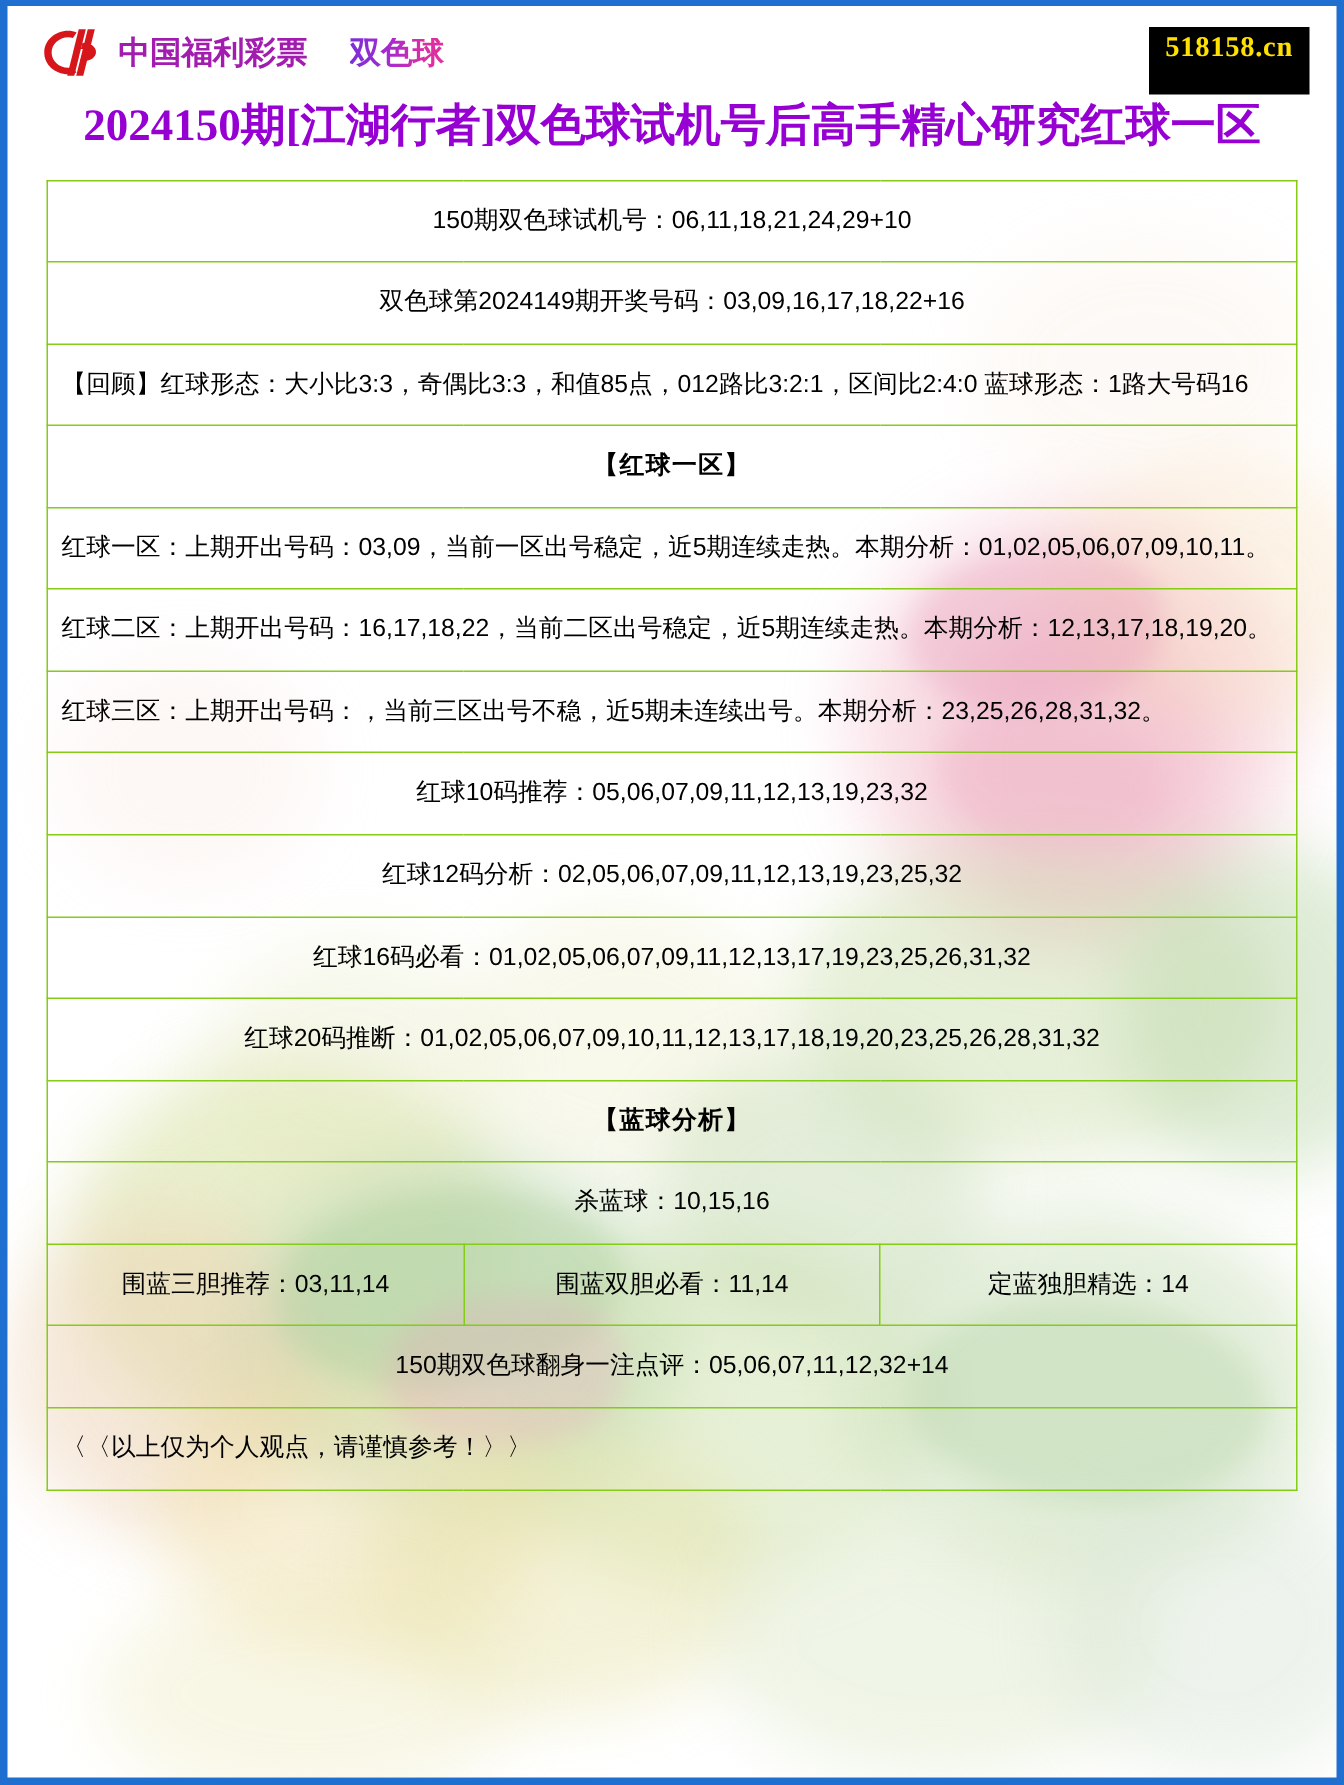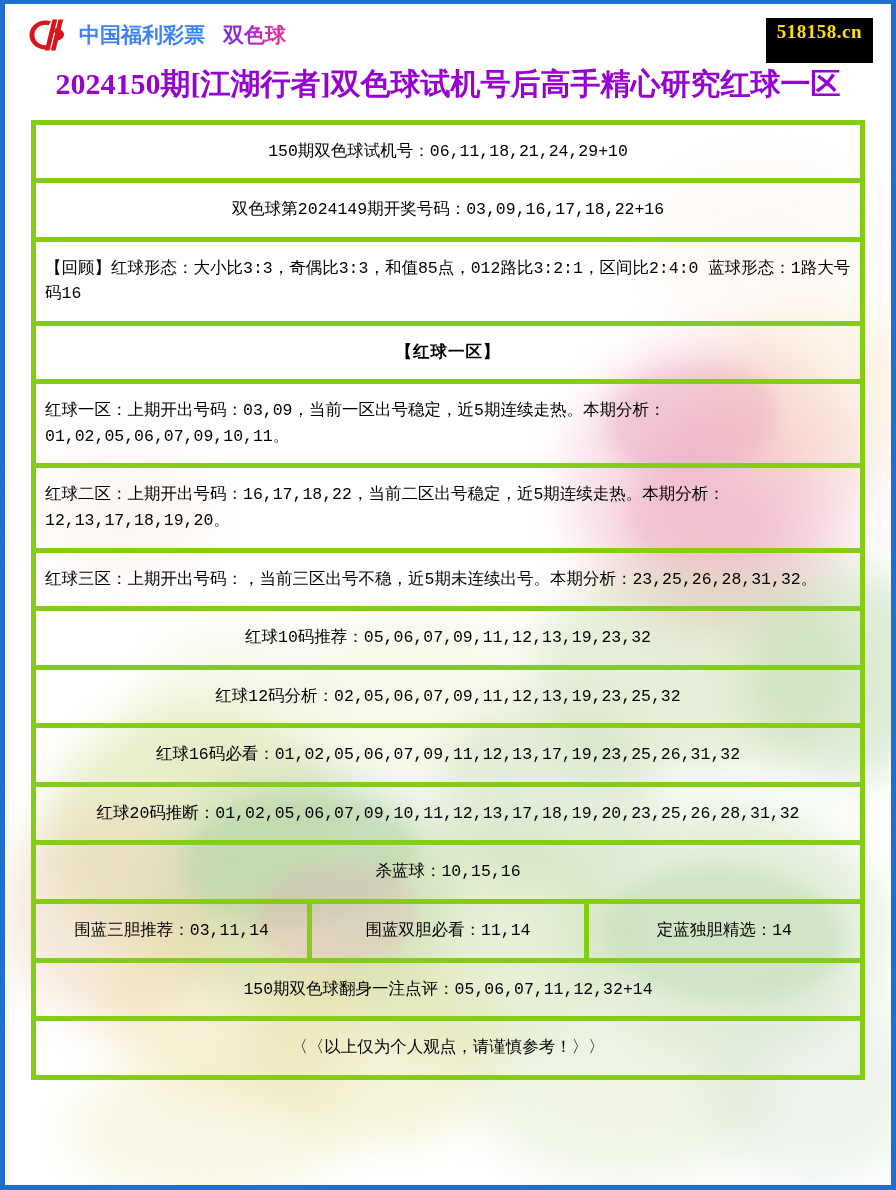--- a/index.html
+++ b/index.html
@@ -65,36 +65,36 @@
   .cwl-mark {
     width: 42px;
     height: 34px;
     position: relative;
     flex: 0 0 auto;
   }
   .brand-cn {
     font-family: "DejaVu Sans", "Liberation Sans", sans-serif;
     font-size: 21px;
     font-weight: bold;
-    color: #3b82f6;
+    color: #a21caf;
     letter-spacing: 0px;
     line-height: 1;
     white-space: nowrap;
   }
   .brand-ssq {
     font-family: "DejaVu Sans", "Liberation Sans", sans-serif;
     font-size: 21px;
     font-weight: bold;
     line-height: 1;
     white-space: nowrap;
     background: linear-gradient(90deg, #7b2fd6 0%, #a32ad0 40%, #d62fa8 75%, #e0309a 100%);
     -webkit-background-clip: text;
     background-clip: text;
     color: transparent;
-    margin-left: 8px;
+    margin-left: 18px;
   }
   .site-badge {
     background: #000000;
     color: #ffe000;
     font-family: "Liberation Serif", "DejaVu Serif", serif;
     font-size: 19px;
     font-weight: bold;
     padding: 3px 11px 20px 11px;
     line-height: 1.15;
     letter-spacing: 0.5px;
@@ -124,41 +124,41 @@
     padding: 18px 26px 0 26px;
     box-sizing: border-box;
   }
   table.report {
     width: 100%;
     border-collapse: collapse;
     table-layout: fixed;
     background: transparent;
   }
   table.report td {
-    border: 5px solid #84cc16;
+    border: 1px solid #84cc16;
     padding: 14px 9px;
-    font-family: Liberation Mono, monospace;
+    font-family: Liberation Sans, sans-serif;
     font-size: 16.5px;
     line-height: 1.55;
     color: #000000;
     vertical-align: middle;
     background: transparent;
   }
   td.ctr { text-align: center; }
   td.lft { text-align: left; padding-left: 10px; padding-right: 10px; }
   td.sec {
     text-align: center;
     font-weight: bold;
     letter-spacing: 1px;
     padding-top: 16px;
     padding-bottom: 16px;
   }
   td.tall { padding-top: 19px; padding-bottom: 19px; }
   td.note {
-    text-align: center;
+    text-align: left;
     padding-top: 20px;
     padding-bottom: 20px;
   }
   .tri td { text-align: center; padding-top: 13px; padding-bottom: 13px; }
 </style>
 </head>
 <body>
 
 <div class="page">
 
@@ -240,20 +240,23 @@
         <tr>
           <td class="ctr tall" colspan="3">红球12码分析：02,05,06,07,09,11,12,13,19,23,25,32</td>
         </tr>
         <tr>
           <td class="ctr tall" colspan="3">红球16码必看：01,02,05,06,07,09,11,12,13,17,19,23,25,26,31,32</td>
         </tr>
         <tr>
           <td class="ctr tall" colspan="3">红球20码推断：01,02,05,06,07,09,10,11,12,13,17,18,19,20,23,25,26,28,31,32</td>
         </tr>
         <tr>
+          <td class="sec" colspan="3">【蓝球分析】</td>
+        </tr>
+        <tr>
           <td class="ctr tall" colspan="3">杀蓝球：10,15,16</td>
         </tr>
         <tr class="tri">
           <td style="width:31%;">围蓝三胆推荐：03,11,14</td>
           <td style="width:35%;">围蓝双胆必看：11,14</td>
           <td style="width:34%;">定蓝独胆精选：14</td>
         </tr>
         <tr>
           <td class="ctr tall" colspan="3">150期双色球翻身一注点评：05,06,07,11,12,32+14</td>
         </tr>

